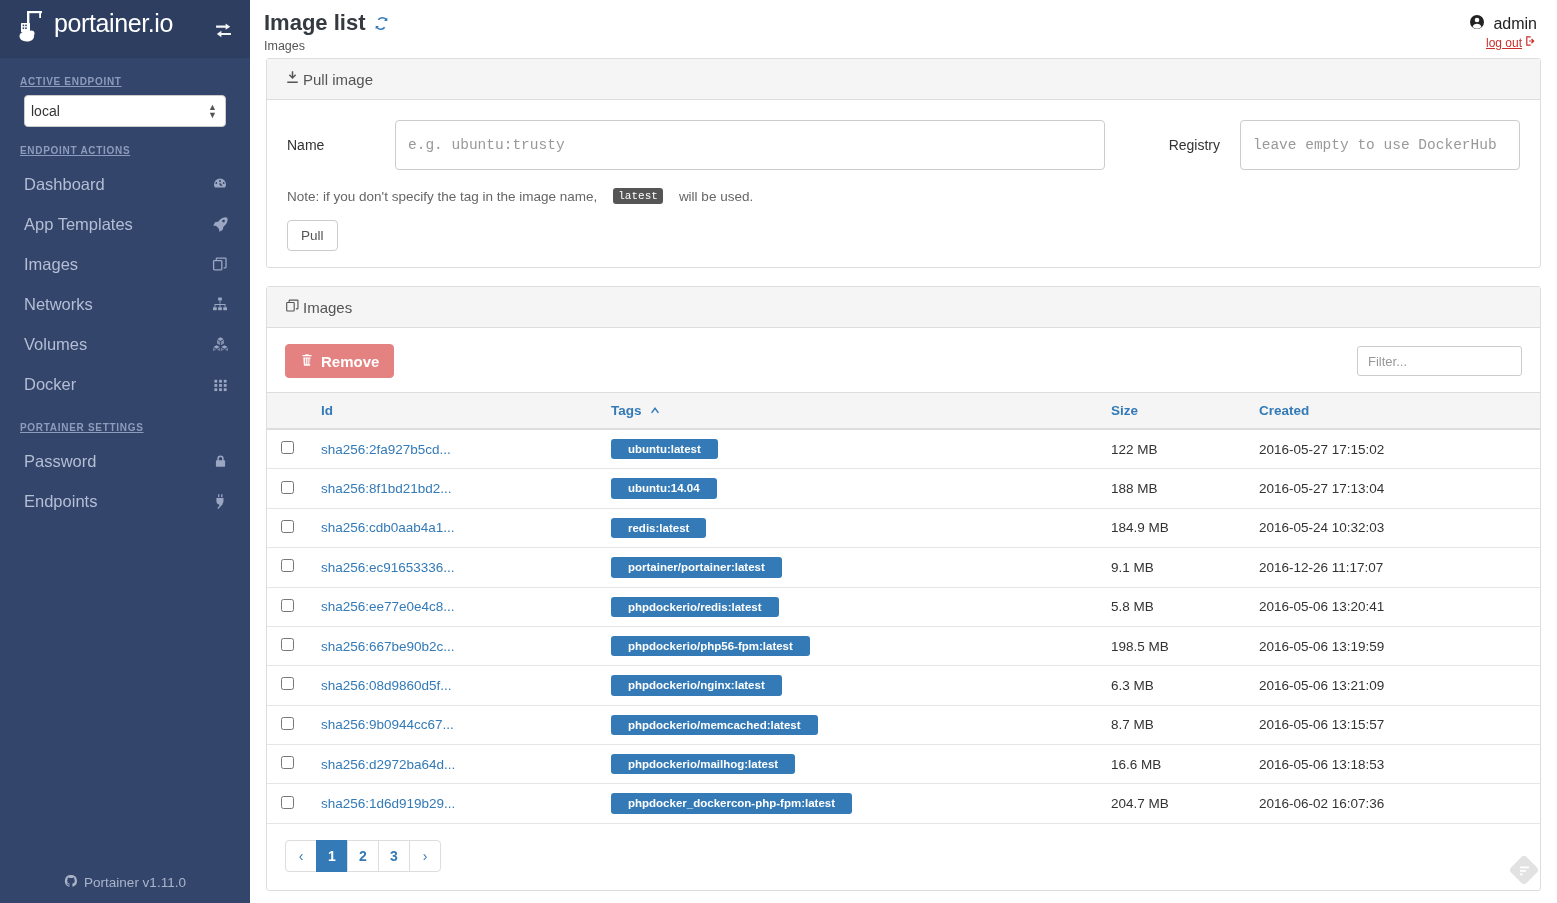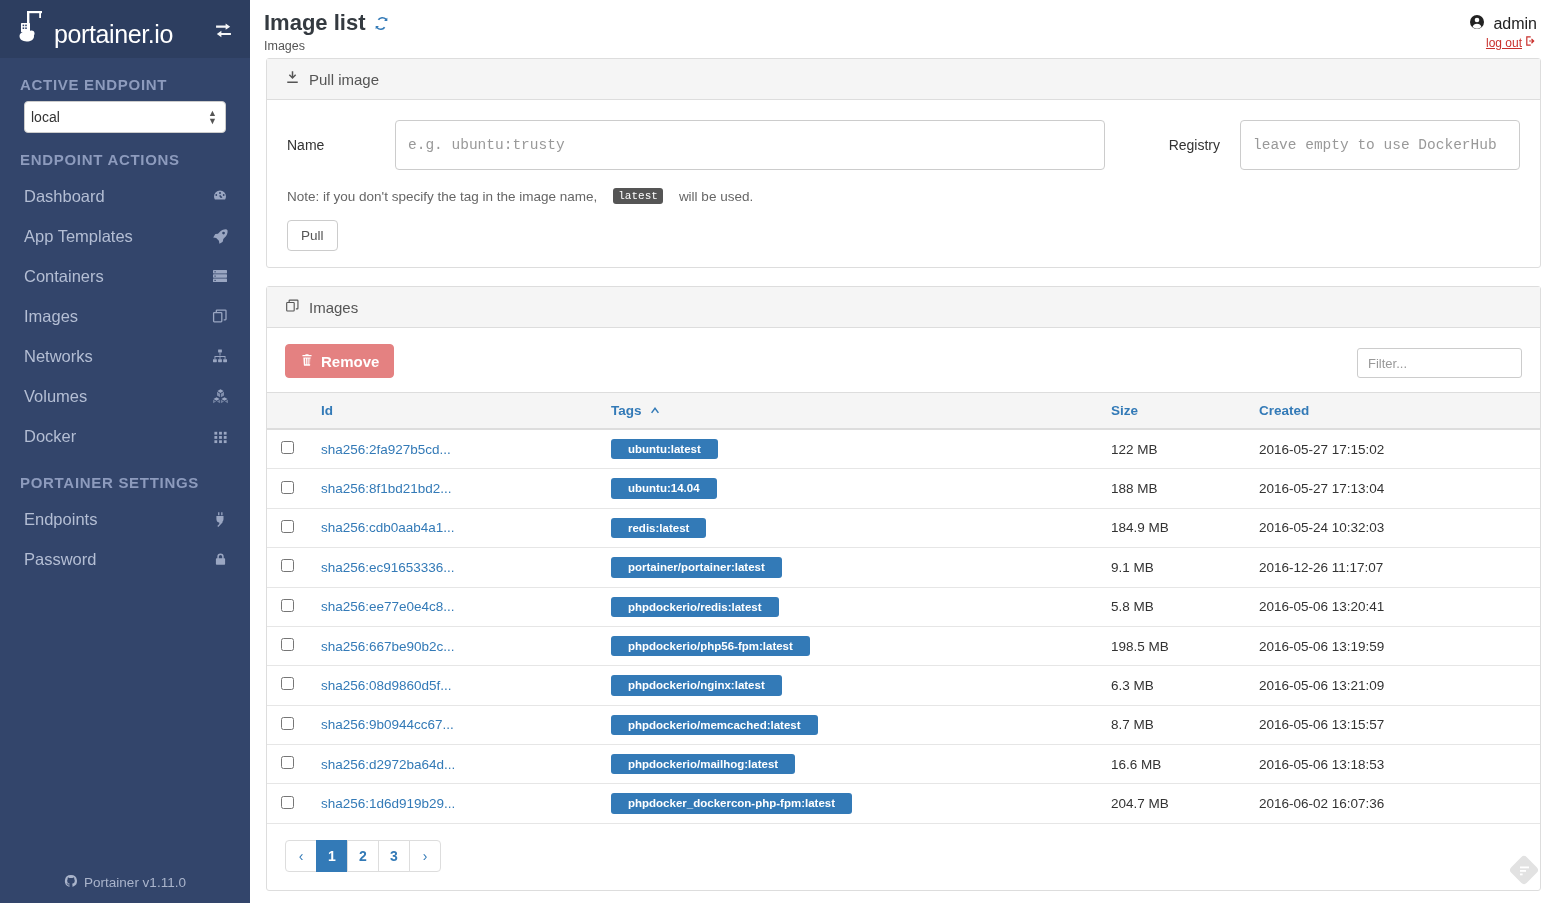--- a/index.html
+++ b/index.html
@@ -20,35 +20,36 @@
     flex: 0 0 250px;
     position: relative;
     color: #bfc7d8;
   }
   .brand {
     height: 58px;
     background: #2d3e60;
     display: flex; align-items: center;
     padding: 0 14px 0 18px;
   }
-  .brand-logo { display: flex; align-items: flex-end; flex: 1; }
+  .brand-logo { display: flex; align-items: flex-start; flex: 1; }
   .brand-mark { width: 34px; height: 40px; margin-right: 2px; }
   .brand-text {
     color: #ffffff; font-size: 25px; letter-spacing: -0.4px;
     font-weight: 300;
   }
   .brand-toggle {
     width: 26px; height: 26px; display: flex;
     align-items: center; justify-content: center;
     cursor: pointer;
   }
   .side-heading {
-    font-size: 15px; letter-spacing: 0.7px;
+    font-size: 10px; letter-spacing: 0.7px;
     color: #8d9bbd; padding: 18px 16px 8px 20px;
     font-weight: 700;
+    text-decoration: underline;
   }
   .endpoint-select-wrap { padding: 0 24px 0 24px; }
   .endpoint-select {
     width: 100%; height: 32px; border-radius: 4px;
     border: 1px solid #ccc; background: #fff;
     font-size: 14px; color: #333; padding: 0 6px;
     font-family: "Liberation Sans", sans-serif;
     appearance: none; -webkit-appearance: none;
     position: relative;
   }
@@ -111,21 +112,21 @@
 
   
   .content { padding: 0 16px; }
   .panel {
     border: 1px solid #ddd; border-radius: 3px;
     background: #fff; margin-bottom: 18px;
   }
   .panel-head {
     background: #f5f5f5; border-bottom: 1px solid #ddd;
     padding: 11px 18px; font-size: 15px; color: #555;
-    display: flex; align-items: center; gap: 9px;
+    display: flex; align-items: center; gap: 3px;
   }
   .panel-body { padding: 20px 20px 16px 20px; }
 
   .form-row { display: flex; align-items: center; }
   .form-label {
     font-size: 14px; color: #333; width: 108px; flex: 0 0 108px;
   }
   .form-label.reg { width: auto; flex: 0 0 auto; margin-right: 20px; }
   .text-input {
     height: 50px; border: 1px solid #ccc; border-radius: 4px;
@@ -147,21 +148,21 @@
   }
   .btn-default {
     margin-top: 16px; height: 31px; padding: 0 13px;
     border: 1px solid #ccc; border-radius: 4px;
     background: #fff; color: #555; font-size: 13.5px;
     cursor: pointer; font-family: "Liberation Sans", sans-serif;
   }
 
   
   .table-toolbar {
-    display: flex; align-items: flex-end;
+    display: flex; align-items: center;
     padding: 16px 18px 14px 18px;
   }
   .btn-danger {
     background: #e48181; border: 1px solid #e48181;
     color: #fff; font-size: 15px; border-radius: 4px;
     height: 34px; padding: 0 14px; cursor: pointer;
     display: inline-flex; align-items: center; gap: 7px;
     font-weight: 700;
     font-family: "Liberation Sans", sans-serif;
   }
@@ -283,33 +284,20 @@
     </a>
     <a class="nav-item">
       <span class="nav-label">App Templates</span>
       <span class="nav-icon">
         <svg viewBox="0 0 16 16" width="16" height="16" fill="currentColor">
             <path d="M14.6 1.4c-2.6-.3-5.4 1-7.2 2.9L6 5.7l-2.3.4c-.4.1-.8.4-1 .8L1.2 9.6l3 .5 2.7 2.7.5 3 2.7-1.5c.4-.2.7-.6.8-1l.4-2.3 1.4-1.4c1.9-1.8 3.2-4.6 2.9-7.2ZM10.6 6a1.3 1.3 0 1 1 1.9-1.9A1.3 1.3 0 0 1 10.6 6Z"></path>
           </svg>
       </span>
     </a>
     <a class="nav-item">
-      <span class="nav-label">Containers</span>
-      <span class="nav-icon">
-        <svg viewBox="0 0 16 16" width="16" height="16" fill="currentColor">
-            <rect x="1" y="2" width="14" height="3.4" rx=".6"></rect>
-            <rect x="1" y="6.3" width="14" height="3.4" rx=".6"></rect>
-            <rect x="1" y="10.6" width="14" height="3.4" rx=".6"></rect>
-            <rect x="2.4" y="3.3" width="1.4" height="1" fill="#33456b"></rect>
-            <rect x="2.4" y="7.6" width="1.4" height="1" fill="#33456b"></rect>
-            <rect x="2.4" y="11.9" width="1.4" height="1" fill="#33456b"></rect>
-          </svg>
-      </span>
-    </a>
-    <a class="nav-item">
       <span class="nav-label">Images</span>
       <span class="nav-icon">
         <svg viewBox="0 0 16 16" width="16" height="16" fill="none" stroke="currentColor" stroke-width="1.3">
             <rect x="1.6" y="4.6" width="8.2" height="9.2" rx=".7"></rect>
             <path d="M4.3 4.3V2.8a.7.7 0 0 1 .7-.7h8.3a.7.7 0 0 1 .7.7v8.3a.7.7 0 0 1-.7.7h-1.6"></path>
           </svg>
       </span>
     </a>
     <a class="nav-item">
       <span class="nav-label">Networks</span>
@@ -348,32 +336,32 @@
             <rect x="1.5" y="12" width="3" height="3"></rect>
             <rect x="6.5" y="12" width="3" height="3"></rect>
             <rect x="11.5" y="12" width="3" height="3"></rect>
           </svg>
       </span>
     </a>
 
     <div class="side-heading">PORTAINER SETTINGS</div>
 
     <a class="nav-item">
+      <span class="nav-label">Password</span>
+      <span class="nav-icon">
+        <svg viewBox="0 0 16 16" width="15" height="15" fill="currentColor">
+            <path d="M4.6 6.7V5.1a3.4 3.4 0 0 1 6.8 0v1.6h.7a.8.8 0 0 1 .8.8v5.3a.8.8 0 0 1-.8.8H3.9a.8.8 0 0 1-.8-.8V7.5a.8.8 0 0 1 .8-.8Zm1.6 0h3.6V5.1a1.8 1.8 0 0 0-3.6 0Z"></path>
+          </svg>
+      </span>
+    </a>
+    <a class="nav-item">
       <span class="nav-label">Endpoints</span>
       <span class="nav-icon">
         <svg viewBox="0 0 16 16" width="16" height="16" fill="currentColor">
             <path d="M6.1 1.2v3h1.3v-3Zm3.1 0v3h1.3v-3ZM4.4 5.1v2.8a3.7 3.7 0 0 0 2.9 3.6v1.4l-2 2.1 1 .9 4.4-4.6-1-.9-1.1 1.2v-.1a3.7 3.7 0 0 0 2.9-3.6V5.1Z"></path>
-          </svg>
-      </span>
-    </a>
-    <a class="nav-item">
-      <span class="nav-label">Password</span>
-      <span class="nav-icon">
-        <svg viewBox="0 0 16 16" width="15" height="15" fill="currentColor">
-            <path d="M4.6 6.7V5.1a3.4 3.4 0 0 1 6.8 0v1.6h.7a.8.8 0 0 1 .8.8v5.3a.8.8 0 0 1-.8.8H3.9a.8.8 0 0 1-.8-.8V7.5a.8.8 0 0 1 .8-.8Zm1.6 0h3.6V5.1a1.8 1.8 0 0 0-3.6 0Z"></path>
           </svg>
       </span>
     </a>
 
     <div class="sidebar-footer">
       <span>
         <svg viewBox="0 0 16 16" width="14" height="14" fill="currentColor">
             <path d="M8 1.2a6.8 6.8 0 0 0-2.2 13.3c.34.06.47-.15.47-.33v-1.2c-1.9.4-2.3-.9-2.3-.9-.3-.8-.76-1-.76-1-.62-.43.05-.42.05-.42.68.05 1.04.7 1.04.7.6 1.05 1.6.75 2 .57.06-.44.24-.75.43-.92-1.52-.17-3.1-.76-3.1-3.37 0-.75.26-1.36.7-1.83-.08-.17-.3-.87.06-1.8 0 0 .57-.18 1.87.7a6.4 6.4 0 0 1 3.4 0c1.3-.88 1.87-.7 1.87-.7.36.93.14 1.63.07 1.8.44.47.7 1.08.7 1.83 0 2.62-1.6 3.2-3.12 3.37.25.21.46.63.46 1.27v1.88c0 .18.13.4.48.33A6.8 6.8 0 0 0 8 1.2Z"></path>
           </svg>
       </span>

